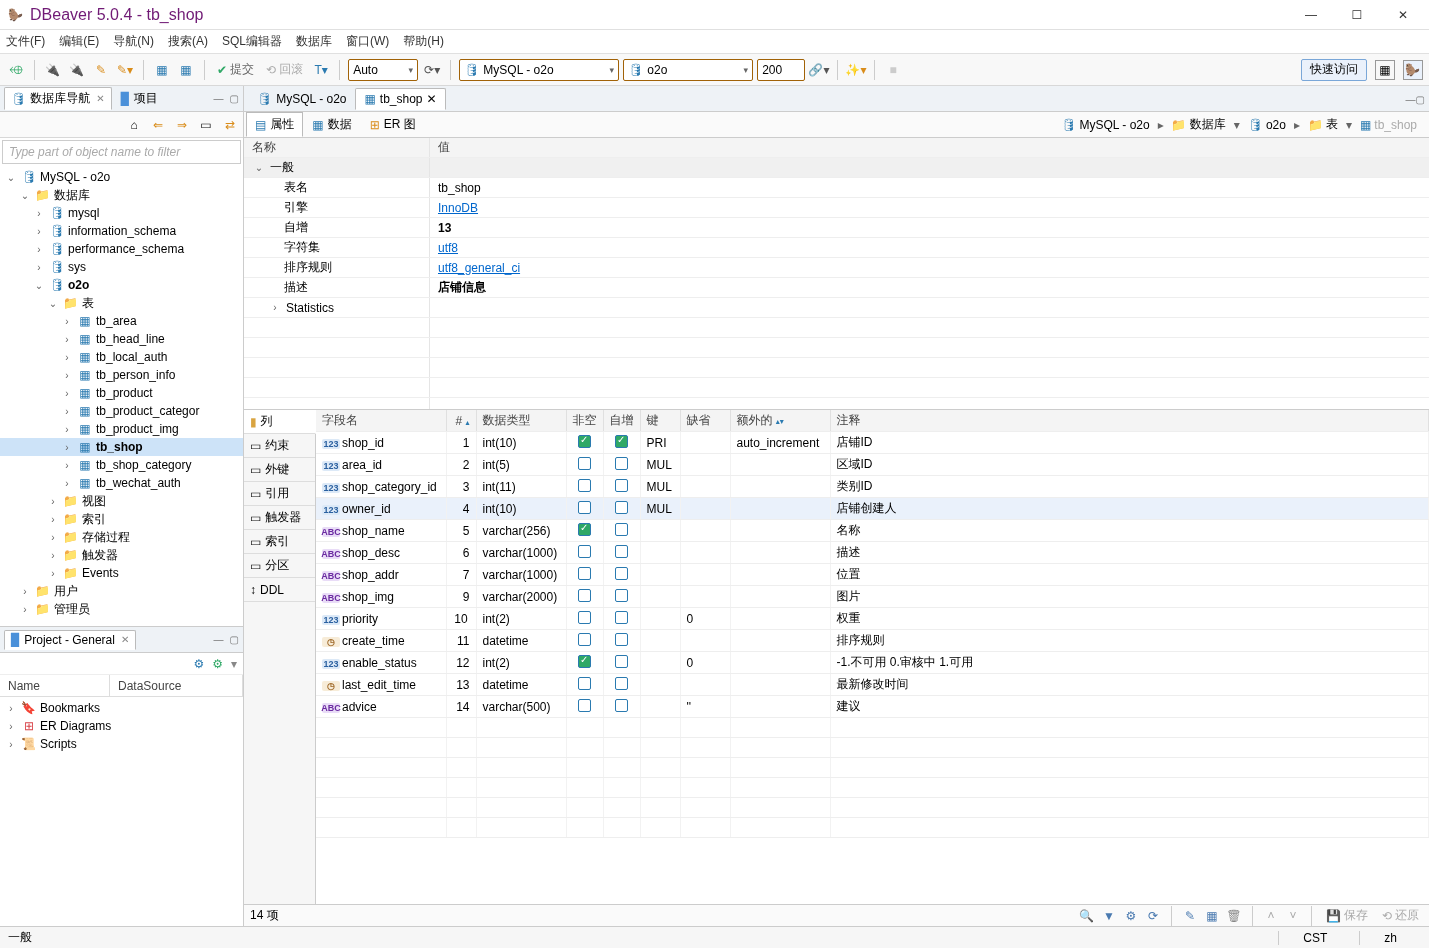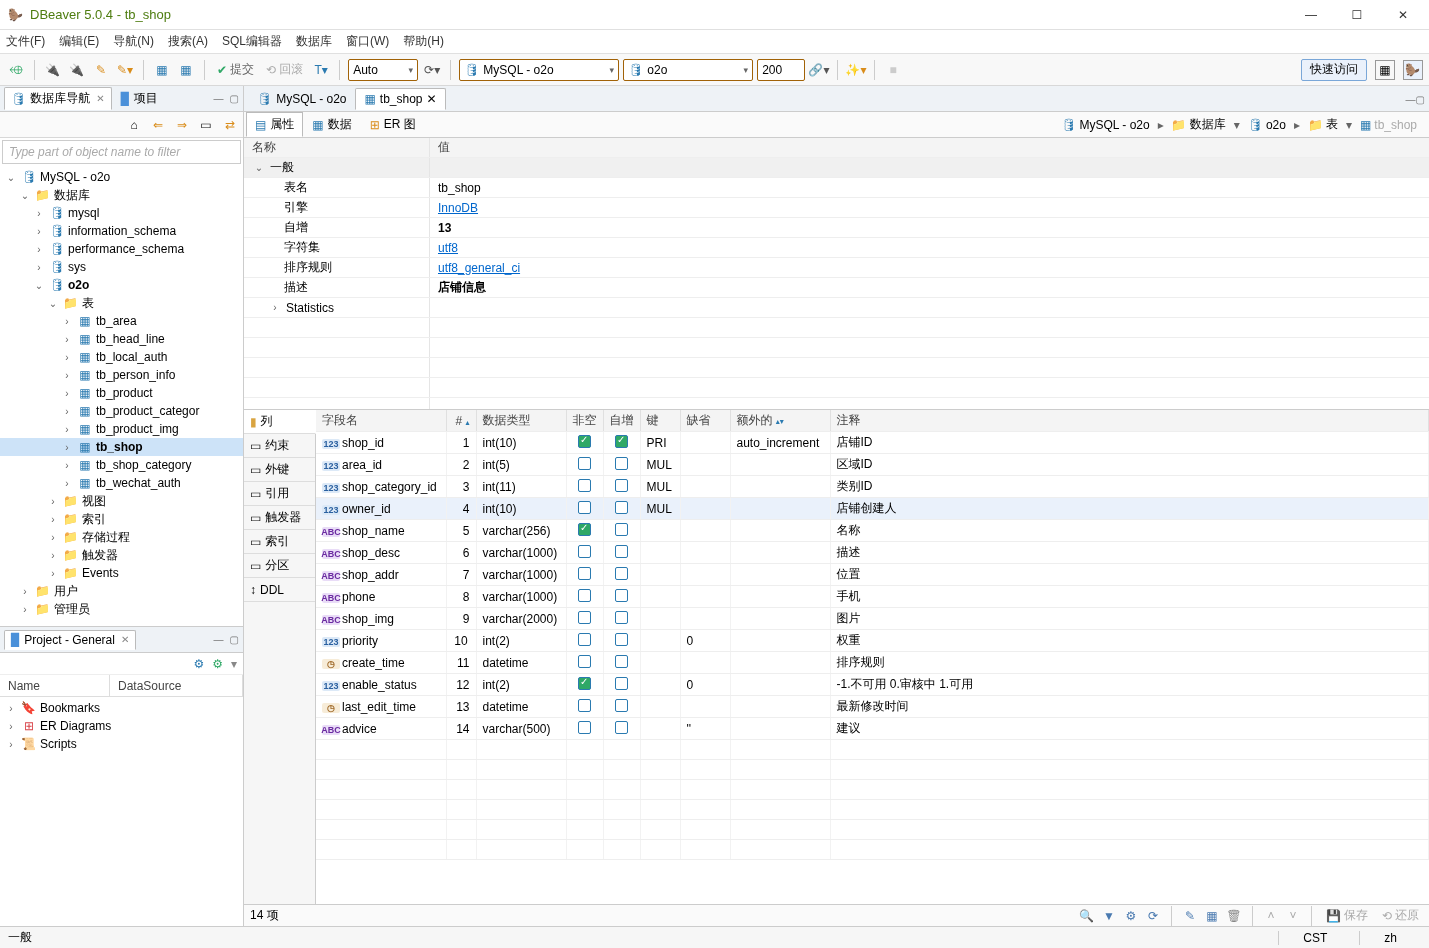--- a/index.html
+++ b/index.html
@@ -1,21 +1,21 @@
 <!DOCTYPE html>
 <html><head>
 <meta charset="utf-8">
 <style>
 * { margin:0; padding:0; box-sizing:border-box; font-family:"Microsoft YaHei","Segoe UI",Tahoma,sans-serif; font-size:12px; }
 body { background:#f0f0f0; width:1429px; height:948px; overflow:hidden; display:flex; flex-direction:column; }
 
 
 .titlebar { height:30px; background:#fff; display:flex; align-items:center; padding:0 8px; border-bottom:1px solid #e0e0e0;}
 .titlebar .appicon { width:16px; height:16px; margin-right:6px; display:inline-flex; align-items:center; justify-content:center;}
-.titlebar .title { flex:1; font-size:13px; color:#4d7c0f;}
+.titlebar .title { flex:1; font-size:16px; color:#701a75;}
 .winbtns { display:flex; gap:18px; margin-right:4px;}
 .winbtn { width:28px; height:20px; display:flex; align-items:center; justify-content:center; color:#333;}
 
 
 .menubar { height:24px; background:#fff; display:flex; align-items:center; padding:0 6px; gap:14px; border-bottom:1px solid #e0e0e0;}
 .menubar .mi { color:#333; cursor:default;}
 
 
 .toolbar { height:32px; background:#f8f8f8; display:flex; align-items:center; padding:0 6px; gap:4px; border-bottom:1px solid #d8d8d8;}
 .tsep { width:1px; height:20px; background:#ccc; margin:0 4px;}
@@ -650,31 +650,20 @@
                   <td style="text-align:right">7</td>
                   <td>varchar(1000)</td>
                   <td style="text-align:center"><span class="chk"></span></td>
                   <td style="text-align:center"><span class="chk"></span></td>
                   <td></td>
                   <td></td>
                   <td></td>
                   <td>位置</td>
                 </tr>
                 <tr>
-                  <td><span class="ctypei cts">ABC</span>phone</td>
-                  <td style="text-align:right">8</td>
-                  <td>varchar(1000)</td>
-                  <td style="text-align:center"><span class="chk"></span></td>
-                  <td style="text-align:center"><span class="chk"></span></td>
-                  <td></td>
-                  <td></td>
-                  <td></td>
-                  <td>手机</td>
-                </tr>
-                <tr>
                   <td><span class="ctypei cts">ABC</span>shop_img</td>
                   <td style="text-align:right">9</td>
                   <td>varchar(2000)</td>
                   <td style="text-align:center"><span class="chk"></span></td>
                   <td style="text-align:center"><span class="chk"></span></td>
                   <td></td>
                   <td></td>
                   <td></td>
                   <td>图片</td>
                 </tr>

